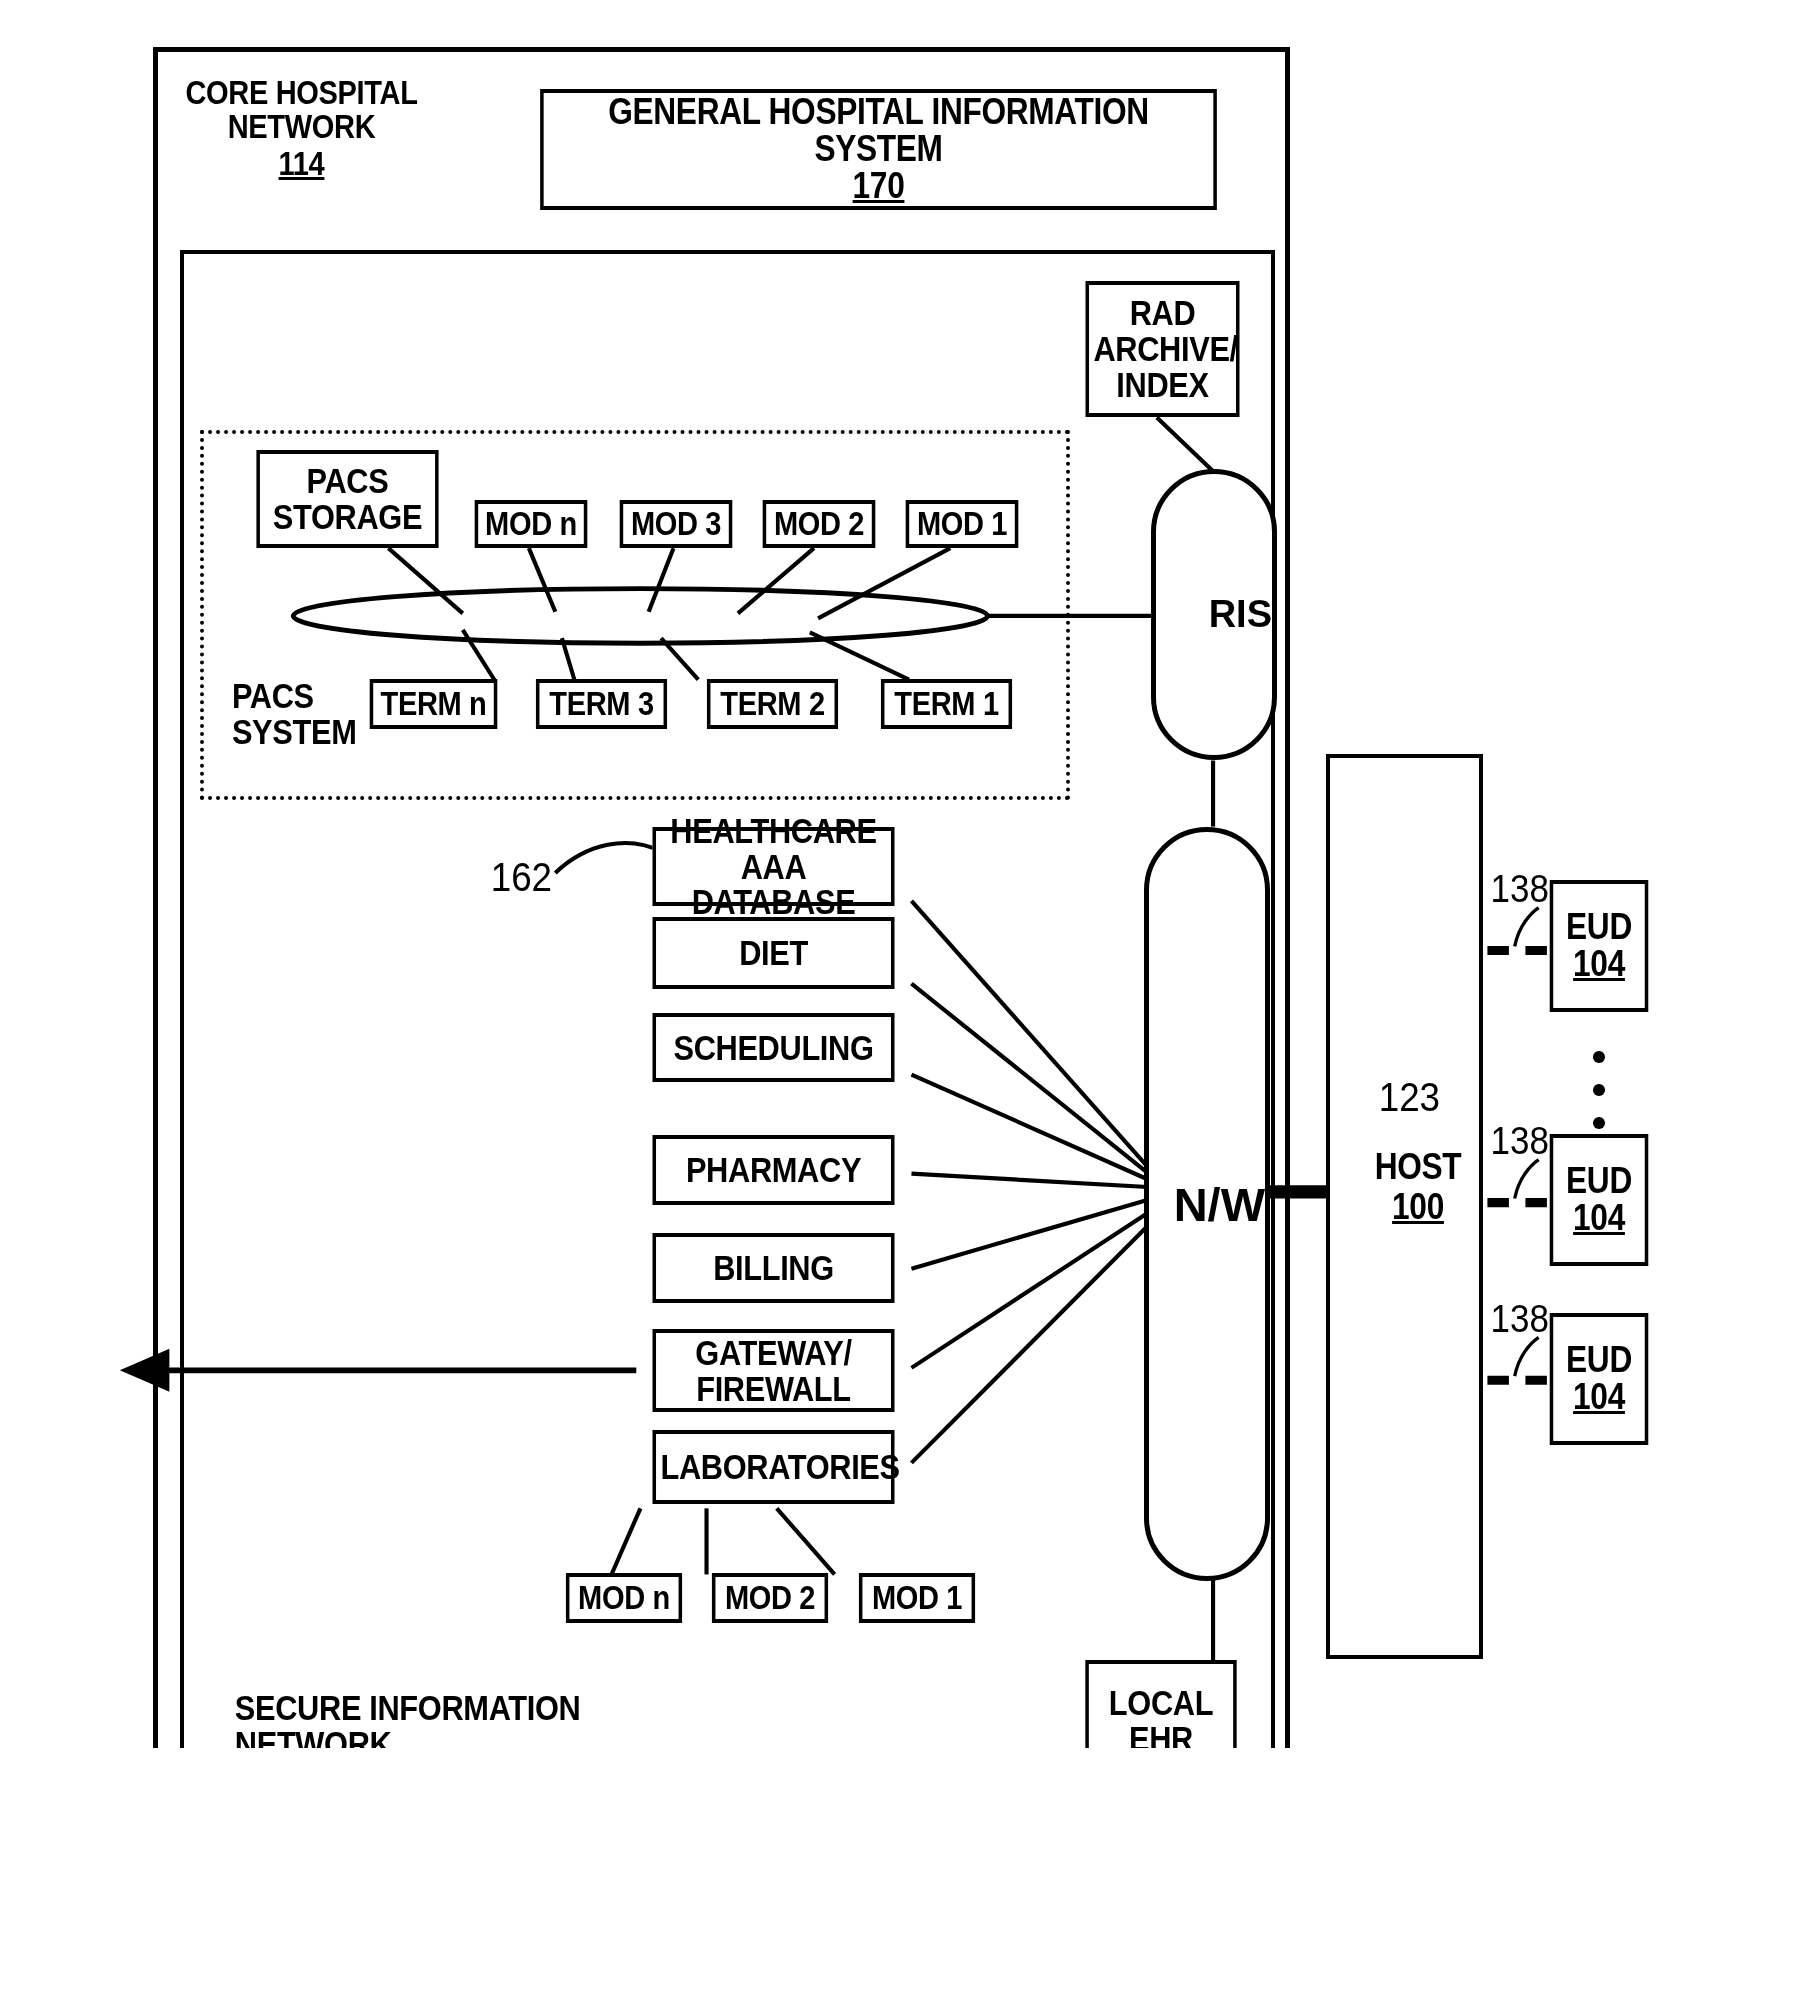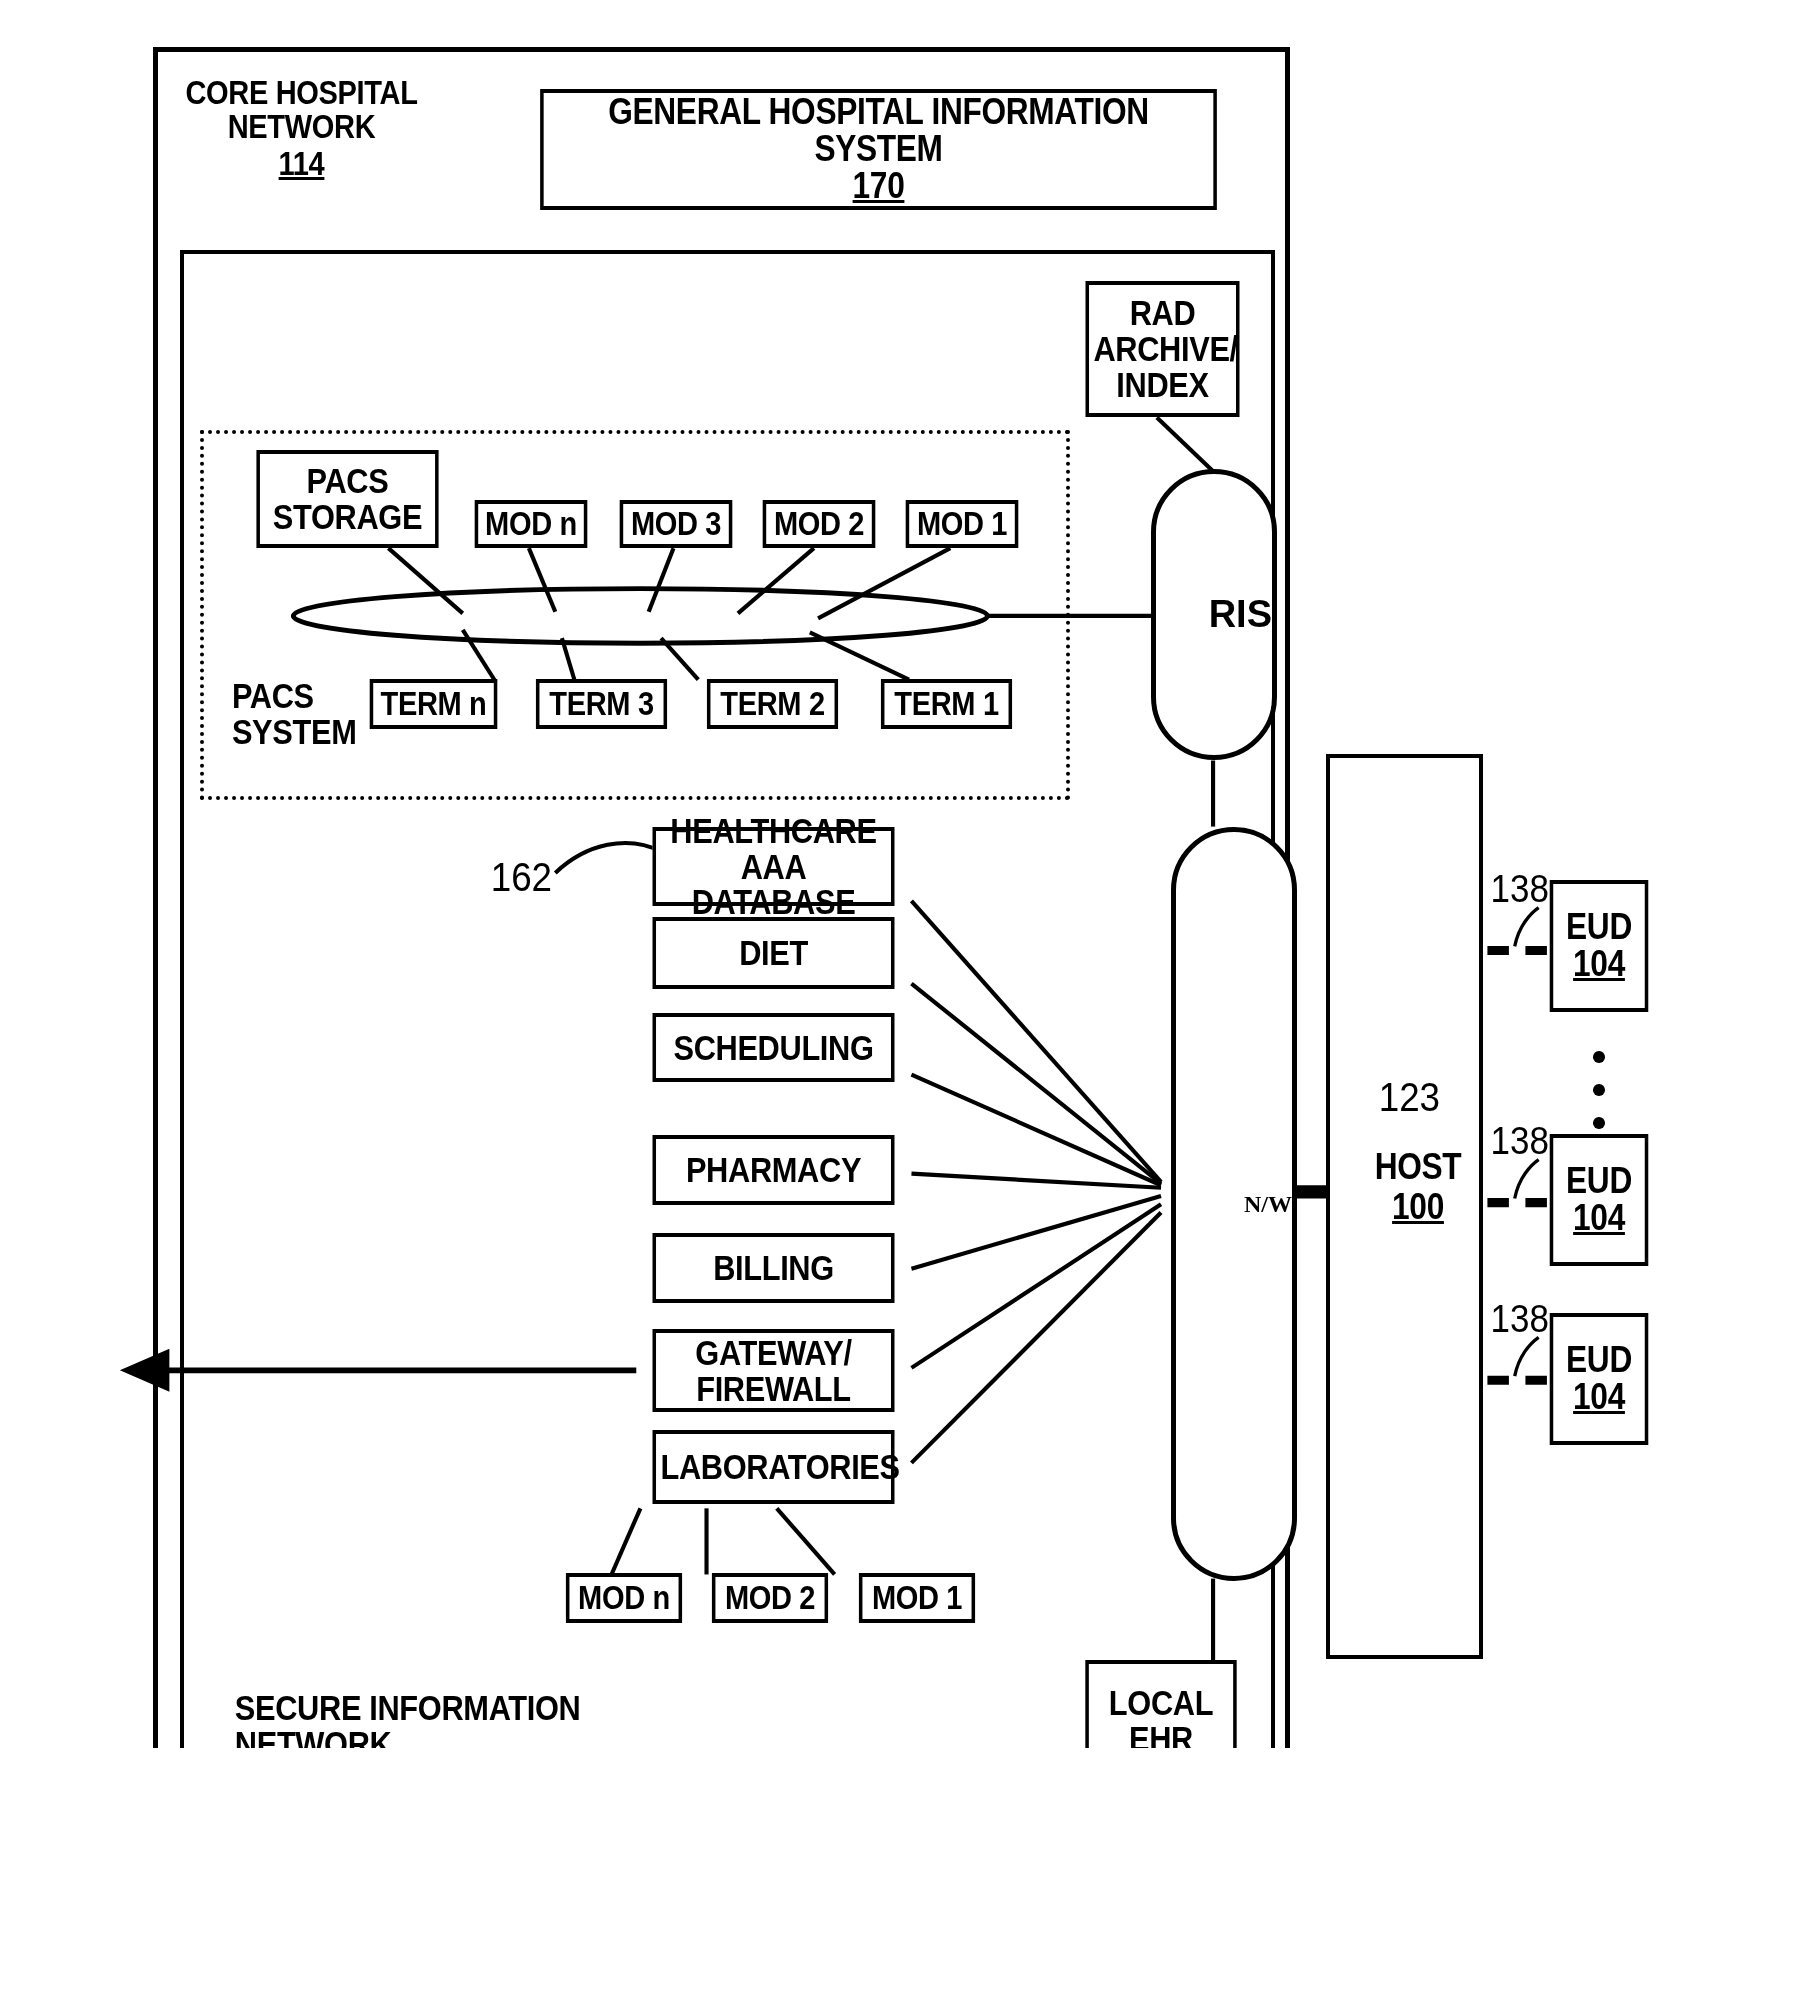--- a/index.html
+++ b/index.html
@@ -244,21 +244,21 @@
   <div class="box" style="left:1075px; top:281px; width:175px; height:136px; font-size:35px;">
     <span class="boxtext">RAD
 ARCHIVE/
 INDEX</span>
   </div>
 
   <div class="pill" style="left:1151px; top:469px; width:126px; height:291px; border-radius:63px; font-size:38px;">
     <span>RIS</span>
   </div>
 
-  <div class="pill" style="left:1171px; top:827px; width:126px; height:754px; border-radius:63px; font-size:24px;font-family:Liberation Serif, serif;">
+  <div class="pill" style="left:1144px; top:827px; width:126px; height:754px; border-radius:63px; font-size:47px;">
     <span>N/W</span>
   </div>
 
   <div class="box" style="left:1075px; top:1660px; width:172px; height:122px; font-size:35px;">
     <span class="boxtext">LOCAL
 EHR</span>
   </div>
 
   <div class="box" style="left:636px; top:827px; width:275px; height:79px; font-size:35px;">
     <span class="boxtext">HEALTHCARE

